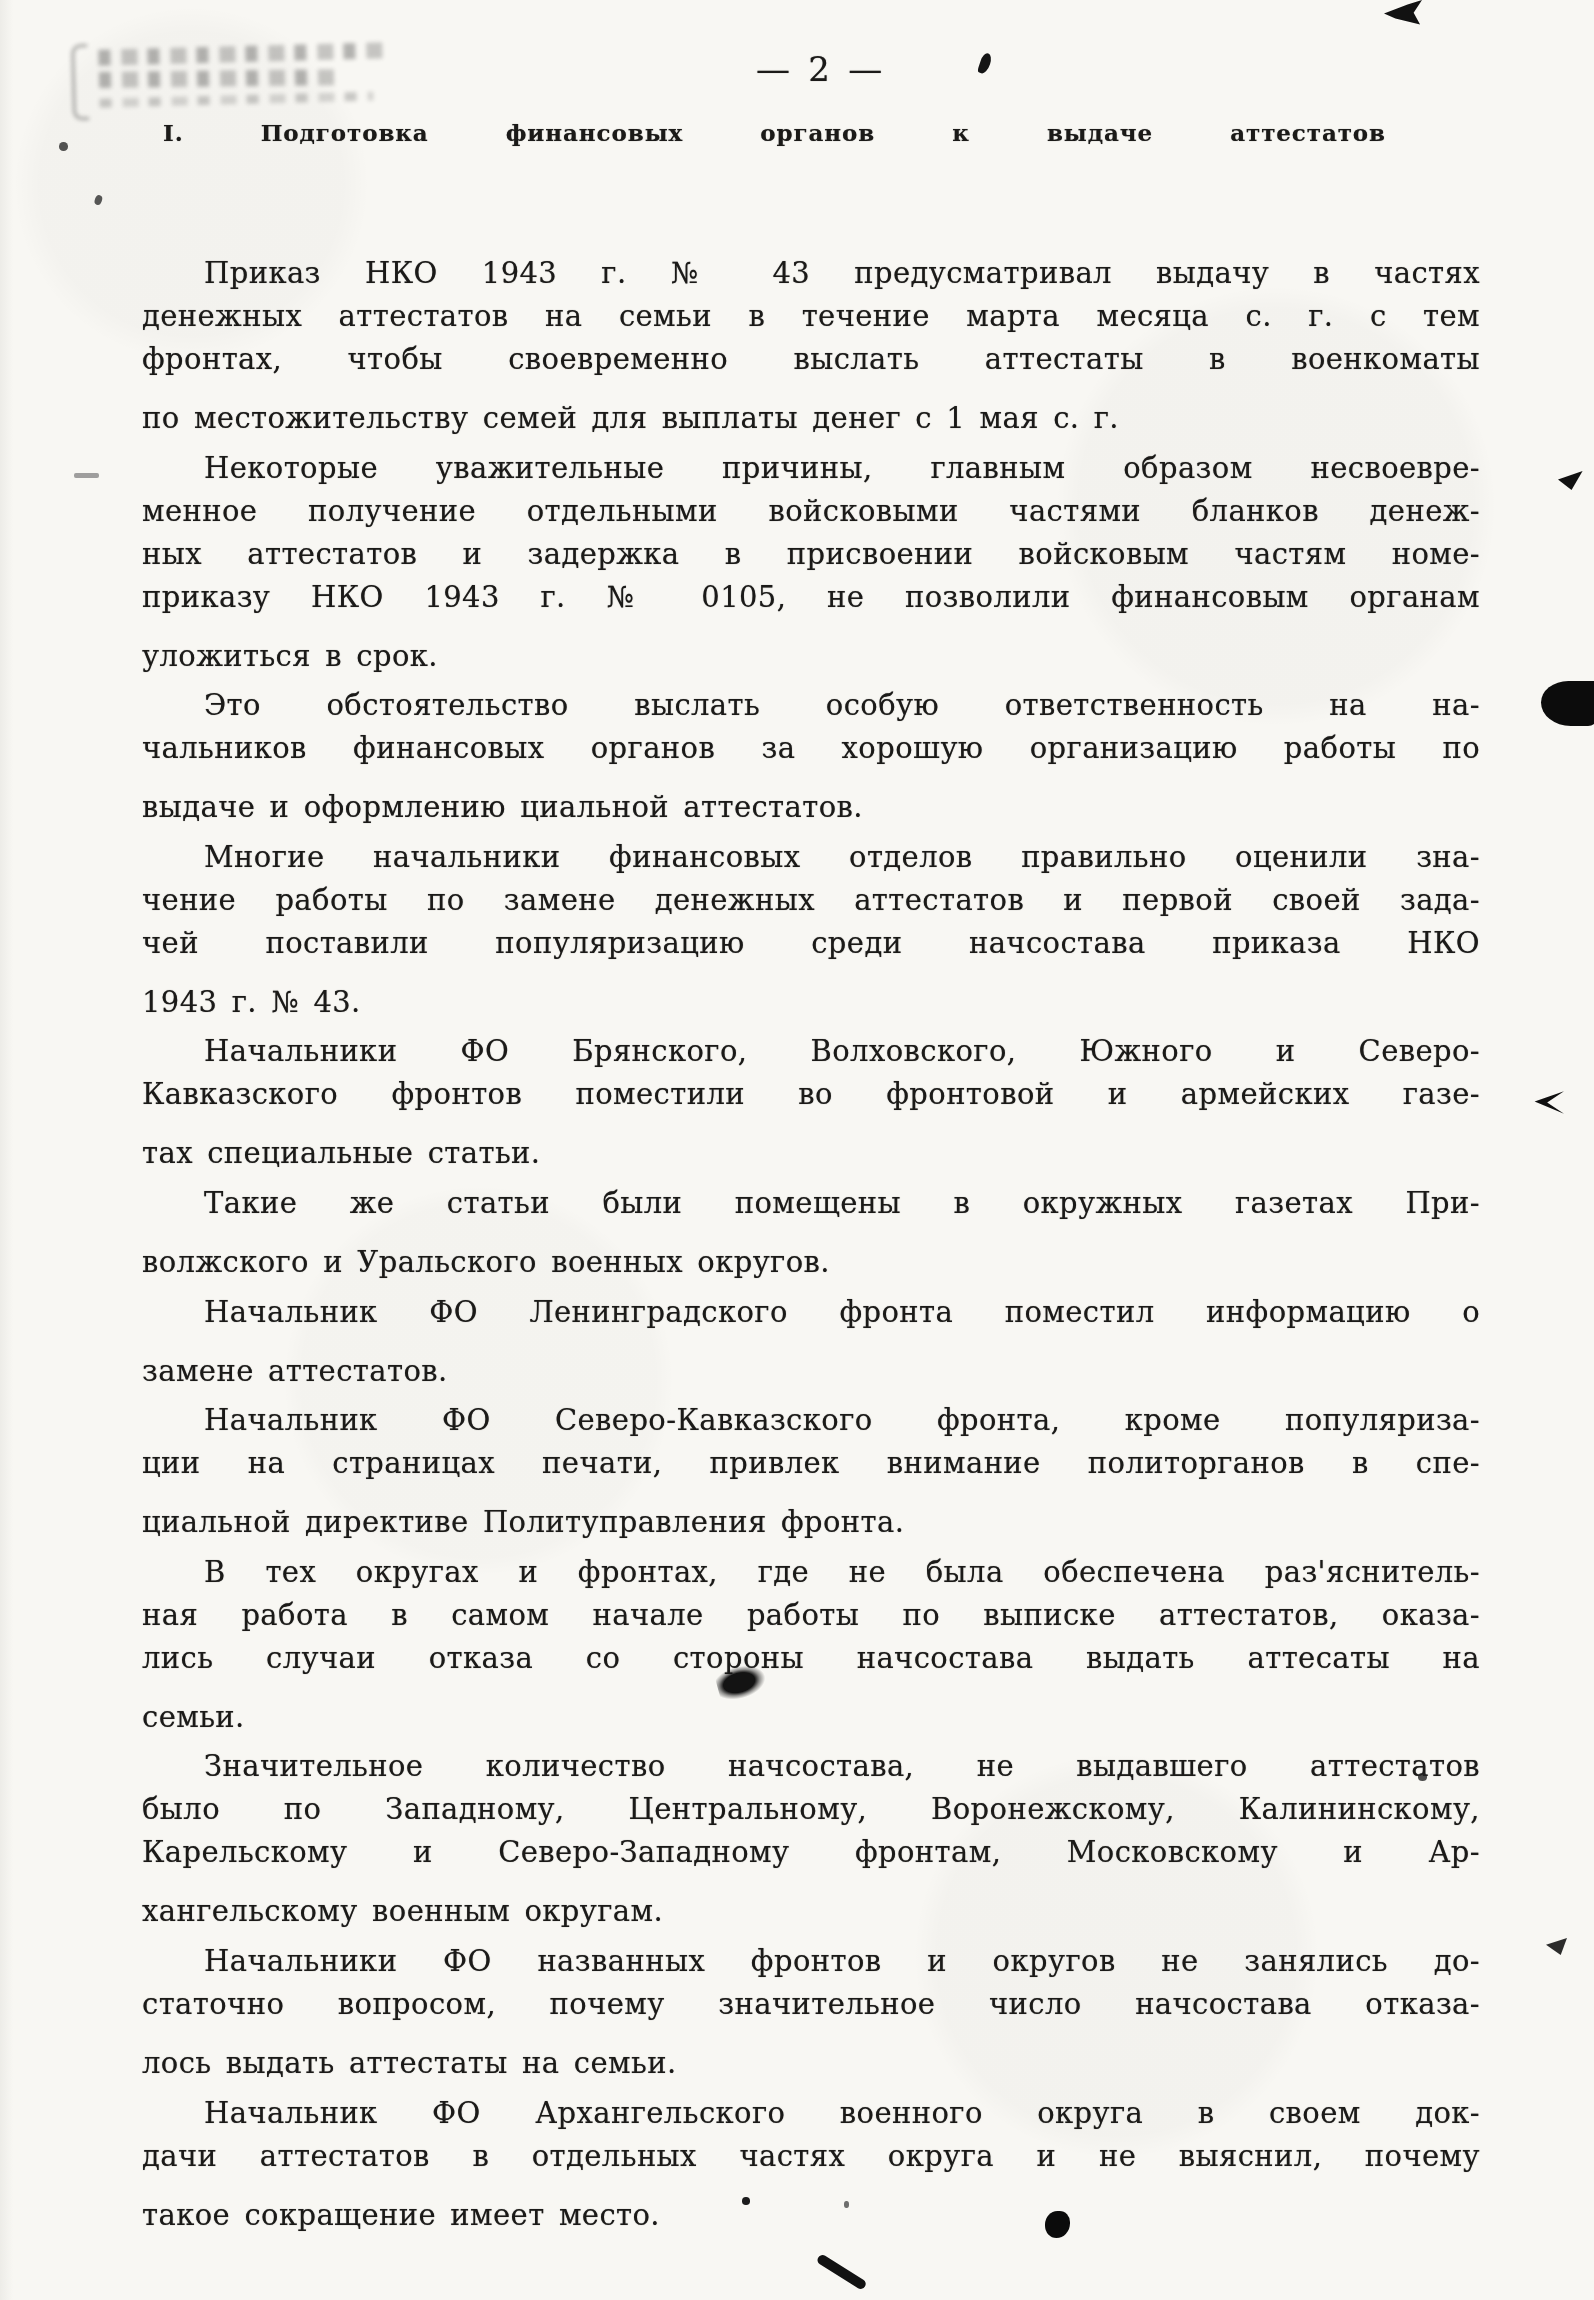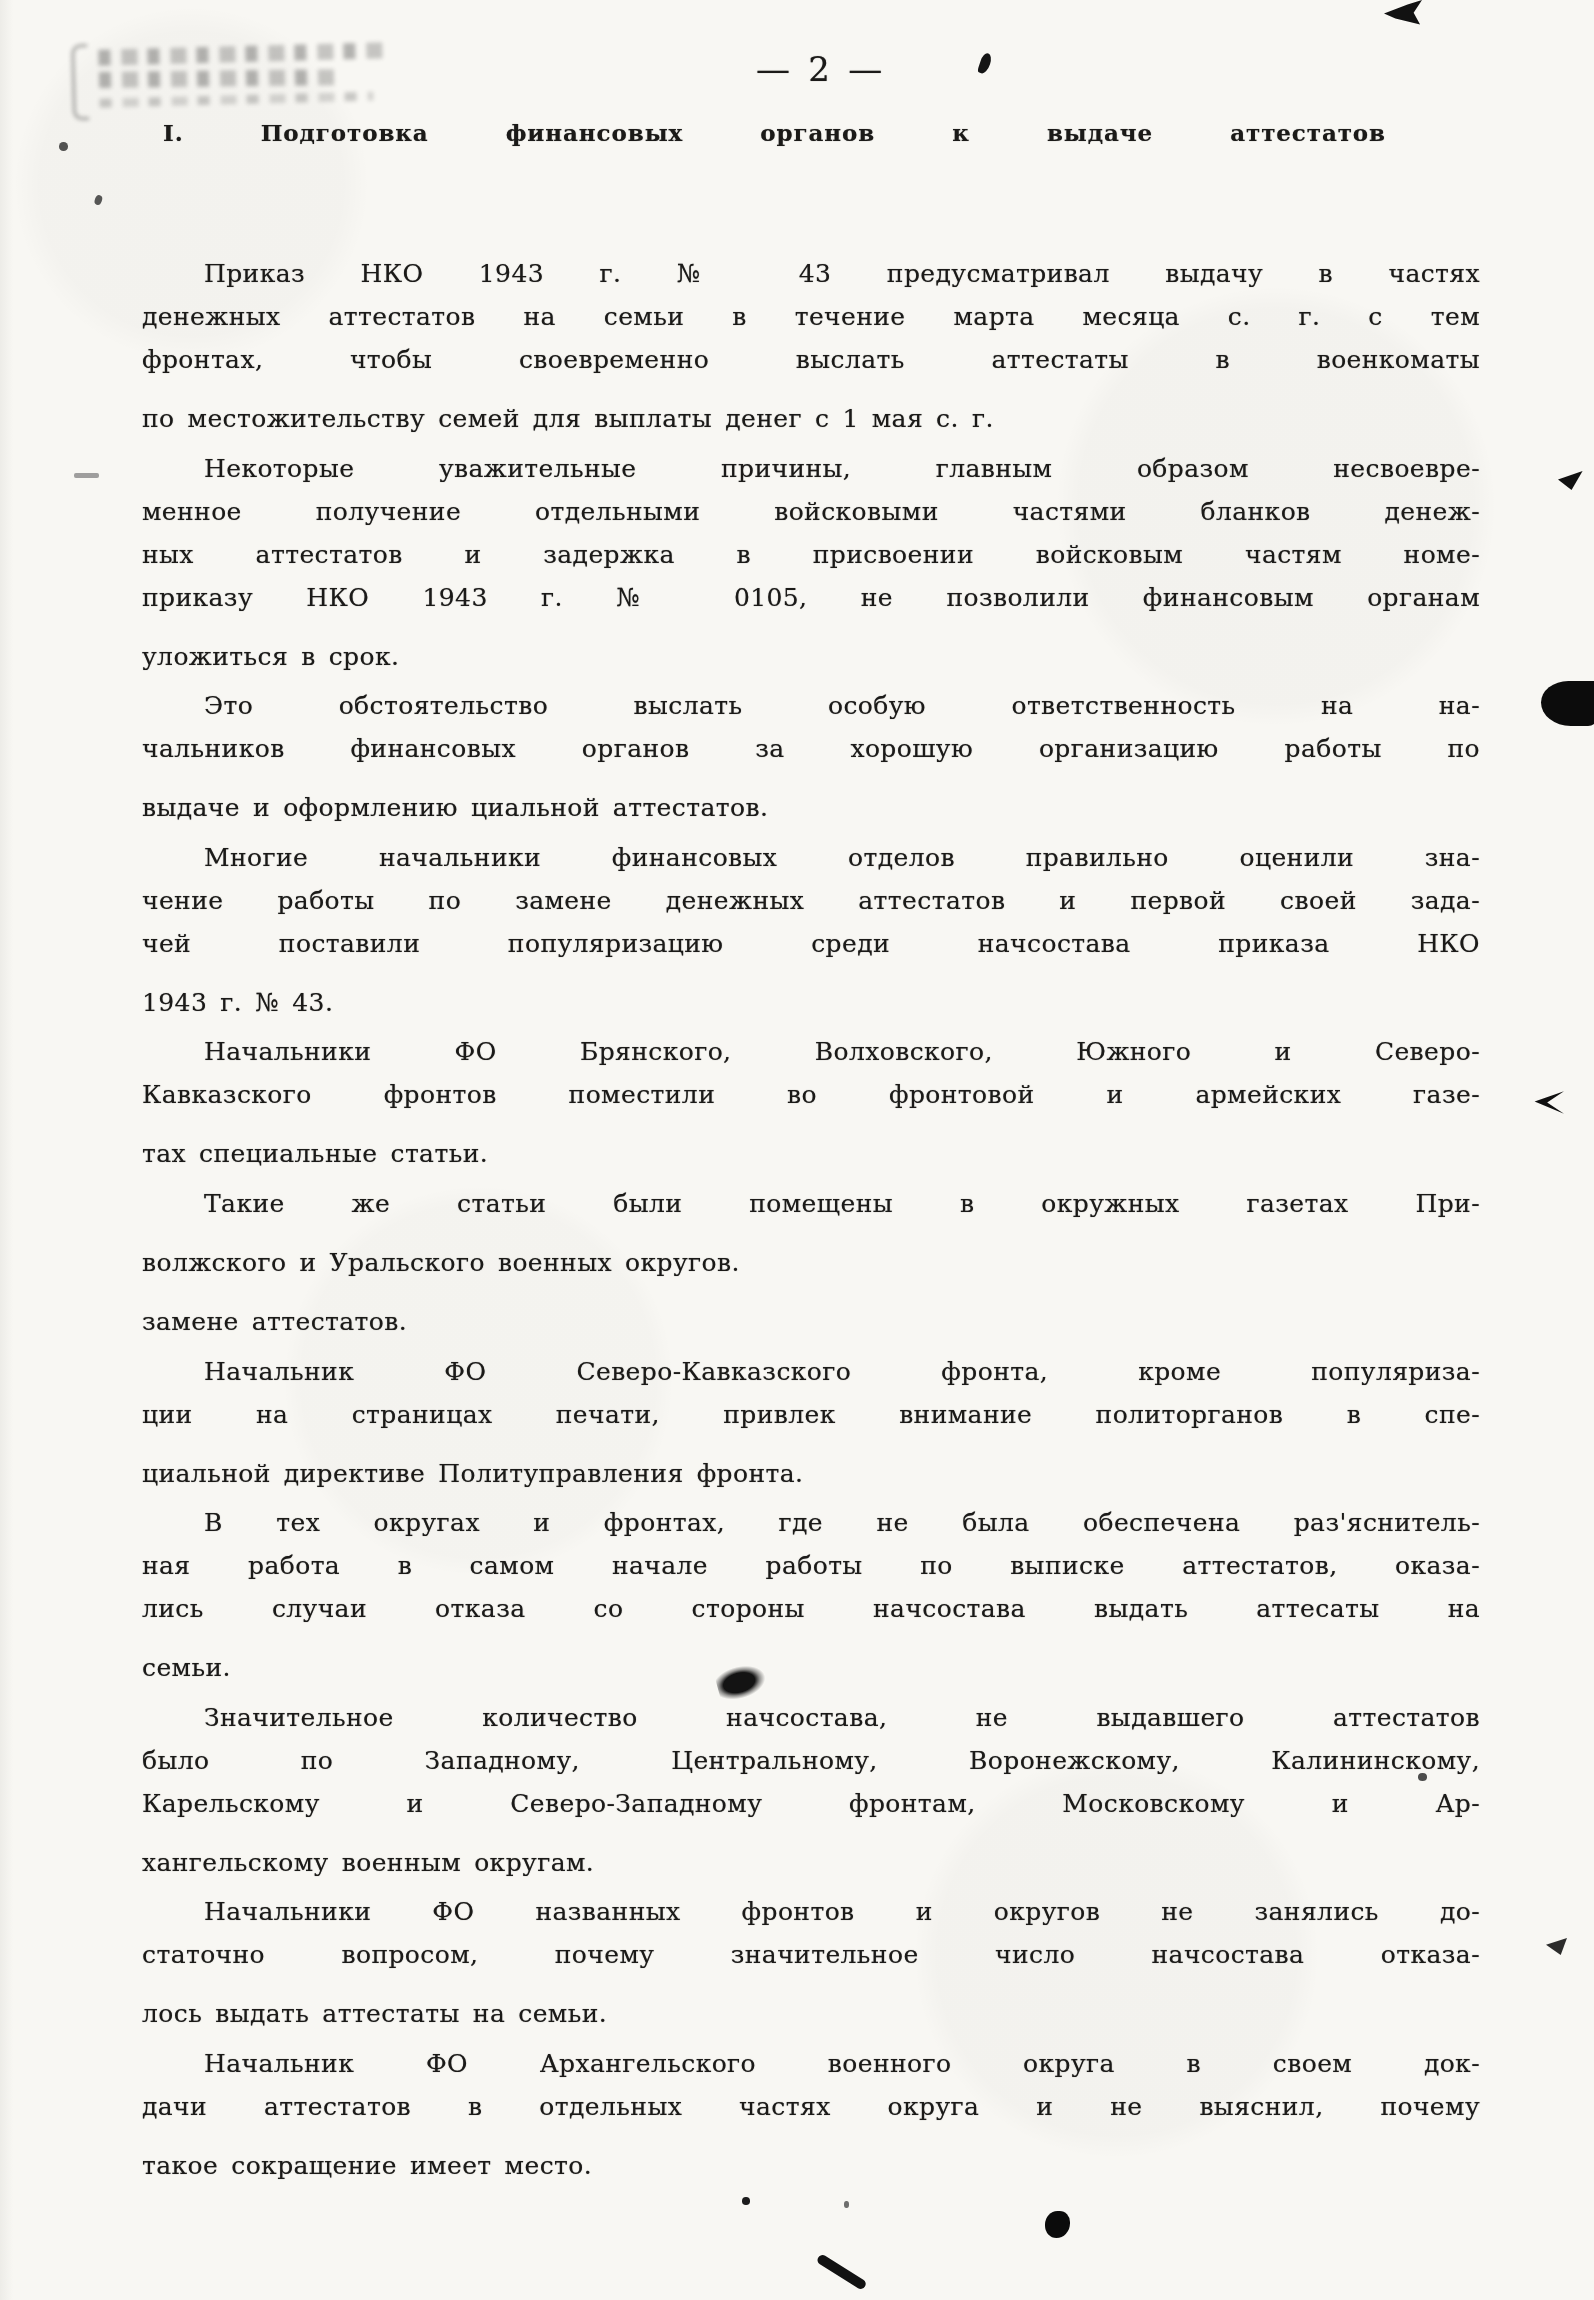--- a/index.html
+++ b/index.html
@@ -49,21 +49,21 @@
 
   .heading{
     position:absolute; top:119px; left:163px; width:1223px;
     font-size:23px; font-weight:bold; letter-spacing:0.9px;
     word-spacing:8.5px;
     text-align:justify; text-align-last:justify;
   }
 
   .body-block{
     position:absolute; top:252px; left:142px; width:1338px;
-    font-size:25px; line-height:43px; letter-spacing:0.4px;
+    font-size:29px; line-height:43px; letter-spacing:0.4px;
   }
   .para{ margin:0 0 6.6px 0; }
   .line{
     text-align:justify; text-align-last:justify;
     word-spacing:4.7px;
   }
   .line.indent{ text-indent:62px; }
   .line.last{ text-align-last:left;margin-top:16px; }
 
   
@@ -138,20 +138,21 @@
       <div class="para">
         <div class="line indent">Начальники ФО Брянского, Волховского, Южного и Северо-</div>
         <div class="line">Кавказского фронтов поместили во фронтовой и армейских газе-</div>
         <div class="line last">тах специальные статьи.</div>
       </div>
       <div class="para">
         <div class="line indent">Такие же статьи были помещены в окружных газетах При-</div>
         <div class="line last">волжского и Уральского военных округов.</div>
       </div>
       <div class="para">
+        <div class="line indent">Начальник ФО Ленинградского фронта поместил информацию о</div>
         <div class="line last">замене аттестатов.</div>
       </div>
       <div class="para">
         <div class="line indent">Начальник ФО Северо-Кавказского фронта, кроме популяриза-</div>
         <div class="line">ции на страницах печати, привлек внимание политорганов в спе-</div>
         <div class="line last">циальной директиве Политуправления фронта.</div>
       </div>
       <div class="para">
         <div class="line indent">В тех округах и фронтах, где не была обеспечена раз'яснитель-</div>
         <div class="line">ная работа в самом начале работы по выписке аттестатов, оказа-</div>

